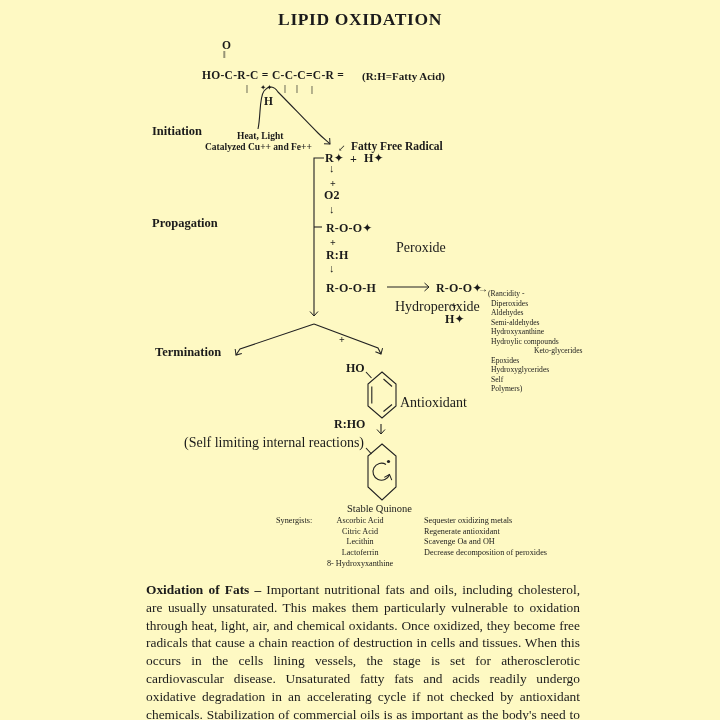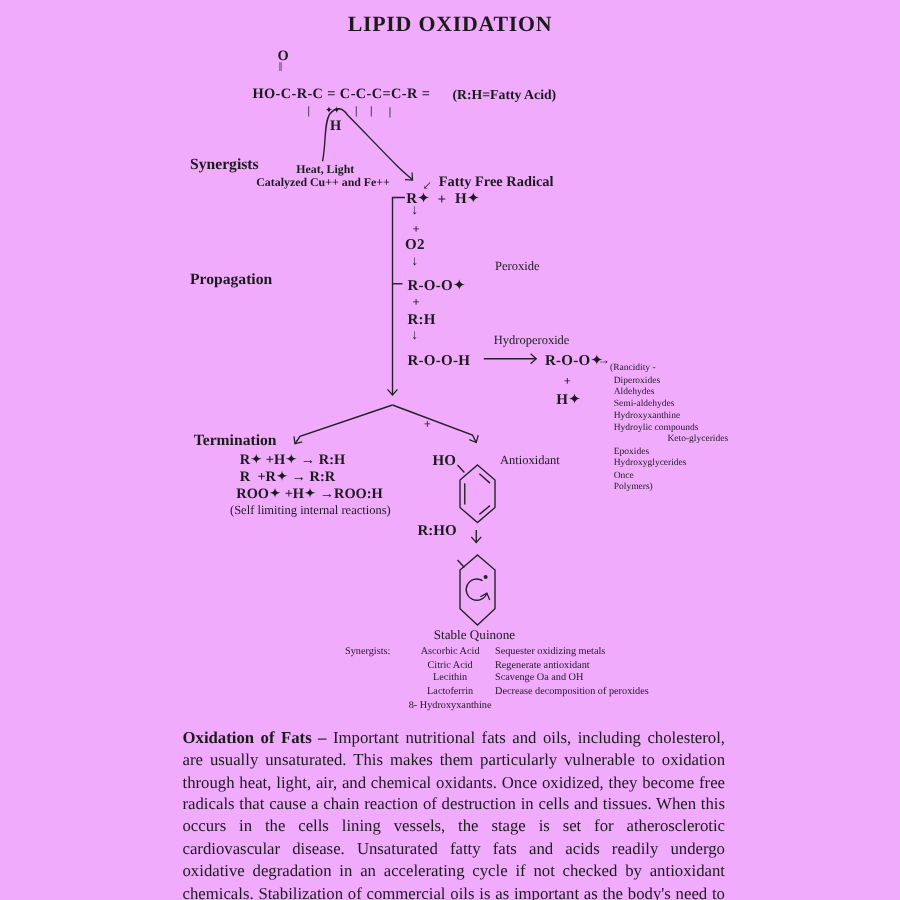--- a/index.html
+++ b/index.html
@@ -1,23 +1,23 @@
 <!DOCTYPE html>
 <html><head>
 <meta charset="utf-8">
 <style>
   html,body{margin:0;padding:0;background:#fff;}
-  .canvas{position:relative;width:720px;height:720px;background:#f0abfc;overflow:hidden;
+  .canvas{position:relative;width:720px;height:720px;background:#fef9c3;overflow:hidden;
           font-family:"Liberation Serif","DejaVu Serif","DejaVu Sans",serif;color:#1b1b1b;}
   .t{position:absolute;white-space:pre;line-height:1.05;}
   .b{font-weight:bold;}
   .title{width:720px;left:0;top:10px;text-align:center;font-size:17.5px;font-weight:bold;letter-spacing:.6px;}
   .stage{font-size:12.5px;font-weight:bold;}
   .formula{font-size:12px;font-weight:bold;letter-spacing:.2px;}
-  .small-lab{font-size:10px;}
+  .small-lab{font-size:14px;margin-top:32px;}
   .cond{font-size:9.5px;font-weight:bold;}
   .tick{font-size:9px;font-weight:bold;}
   .arrow-glyph{font-size:11px;}
   .rancidity{position:absolute;left:488px;top:289px;font-size:7.6px;line-height:9.5px;}
   .rancidity div{white-space:nowrap;}
   .eqs{position:absolute;left:189px;top:362px;font-size:11.5px;font-weight:bold;line-height:13.6px;}
   .eqs div{white-space:pre;}
   .syn{position:absolute;font-size:8.2px;line-height:10.7px;}
   .syn div{white-space:nowrap;}
   .para{position:absolute;left:146px;top:581px;width:434px;font-size:13.4px;line-height:17.8px;text-align:justify;}
@@ -59,21 +59,21 @@
   <div class="t" style="left:223px;top:50px;font-size:10px;">‖</div>
   <div class="t b" style="left:202px;top:69px;font-size:11.5px;letter-spacing:.3px;text-align:right;">HO-C-R-C = C-C-C=C-R =</div>
   <div class="t b" style="left:362px;top:71px;font-size:11px;">(R:H=Fatty Acid)</div>
   <div class="t tick" style="left:246px;top:84px;">|</div>
   <div class="t b" style="left:260px;top:84px;font-size:7.5px;">✦✦</div>
   <div class="t tick" style="left:284px;top:84px;">|</div>
   <div class="t tick" style="left:296px;top:84px;">|</div>
   <div class="t tick" style="left:311px;top:85px;">|</div>
   <div class="t b" style="left:264px;top:95px;font-size:11.5px;">H</div>
 
-  <div class="t stage" style="left:152px;top:125px;">Synergists</div>
+  <div class="t stage" style="left:152px;top:125px;">Initiation</div>
   <div class="t cond" style="left:237px;top:132px;">Heat, Light</div>
   <div class="t cond" style="left:205px;top:143px;">Catalyzed Cu++ and Fe++</div>
   <div class="t" style="left:338px;top:144px;font-size:9px;">↙</div>
   <div class="t b" style="left:351px;top:140px;font-size:11.5px;">Fatty Free Radical</div>
   <div class="t formula" style="left:325px;top:152px;">R✦</div>
   <div class="t formula" style="left:350px;top:153px;">+</div>
   <div class="t formula" style="left:364px;top:152px;">H✦</div>
 
   <div class="t arrow-glyph" style="left:329px;top:163px;">↓</div>
   <div class="t formula" style="left:330px;top:179px;font-size:10px;">+</div>
@@ -96,46 +96,41 @@
   <div class="rancidity">
     <div>(Rancidity -</div>
     <div style="padding-left:3px;">Diperoxides</div>
     <div style="padding-left:3px;">Aldehydes</div>
     <div style="padding-left:3px;">Semi-aldehydes</div>
     <div style="padding-left:3px;">Hydroxyxanthine</div>
     <div style="padding-left:3px;">Hydroylic compounds</div>
     <div style="padding-left:3px;margin-left:43px;">Keto-glycerides</div>
     <div style="padding-left:3px;">Epoxides</div>
     <div style="padding-left:3px;">Hydroxyglycerides</div>
-    <div style="padding-left:3px;">Once</div>
+    <div style="padding-left:3px;">Self</div>
     <div style="padding-left:3px;">Polymers)</div>
   </div>
 
   <div class="t formula" style="left:339px;top:335px;font-size:10px;">+</div>
   <div class="t stage" style="left:155px;top:346px;">Termination</div>
-  <div class="eqs">
-    <div> R✦ +H✦ → R:H</div>
-    <div> R  +R✦ → R:R</div>
-    <div>ROO✦ +H✦ →ROO:H</div>
-  </div>
   <div class="t small-lab" style="left:161px;top:404px;padding-left:23px;">(Self limiting internal reactions)</div>
   <div class="t b" style="left:346px;top:362px;font-size:12px;">HO</div>
   <div class="t small-lab" style="left:400px;top:364px;">Antioxidant</div>
   <div class="t b" style="left:334px;top:418px;font-size:12px;">R:HO</div>
   <div class="t" style="left:347px;top:503px;font-size:10.5px;">Stable Quinone</div>
 
   <div class="t syn" style="left:276px;top:516px;">Synergists:</div>
   <div class="syn" style="left:327px;top:516px;text-align:center;">
     <div>Ascorbic Acid</div>
     <div>Citric Acid</div>
     <div>Lecithin</div>
     <div>Lactoferrin</div>
     <div>8- Hydroxyxanthine</div>
   </div>
-  <div class="syn" style="left:396px;top:516px;">
+  <div class="syn" style="left:424px;top:516px;">
     <div>Sequester oxidizing metals</div>
     <div>Regenerate antioxidant</div>
     <div>Scavenge Oa and OH</div>
     <div>Decrease decomposition of peroxides</div>
   </div>
 
   <div class="para"><b>Oxidation of Fats –</b><span> Important nutritional fats and oils, including cholesterol, are usually unsaturated. This makes them particularly vulnerable to oxidation through heat, light, air, and chemical oxidants. Once oxidized, they become free radicals that cause a chain reaction of destruction in cells and tissues. When this occurs in the cells lining vessels, the stage is set for atherosclerotic cardiovascular disease. Unsaturated fatty fats and acids readily undergo oxidative degradation in an accelerating cycle if not checked by antioxidant chemicals. Stabilization of commercial oils is as important as the body's need to stabilize its tissue lipids.</span></div>
 
 </div>
 

